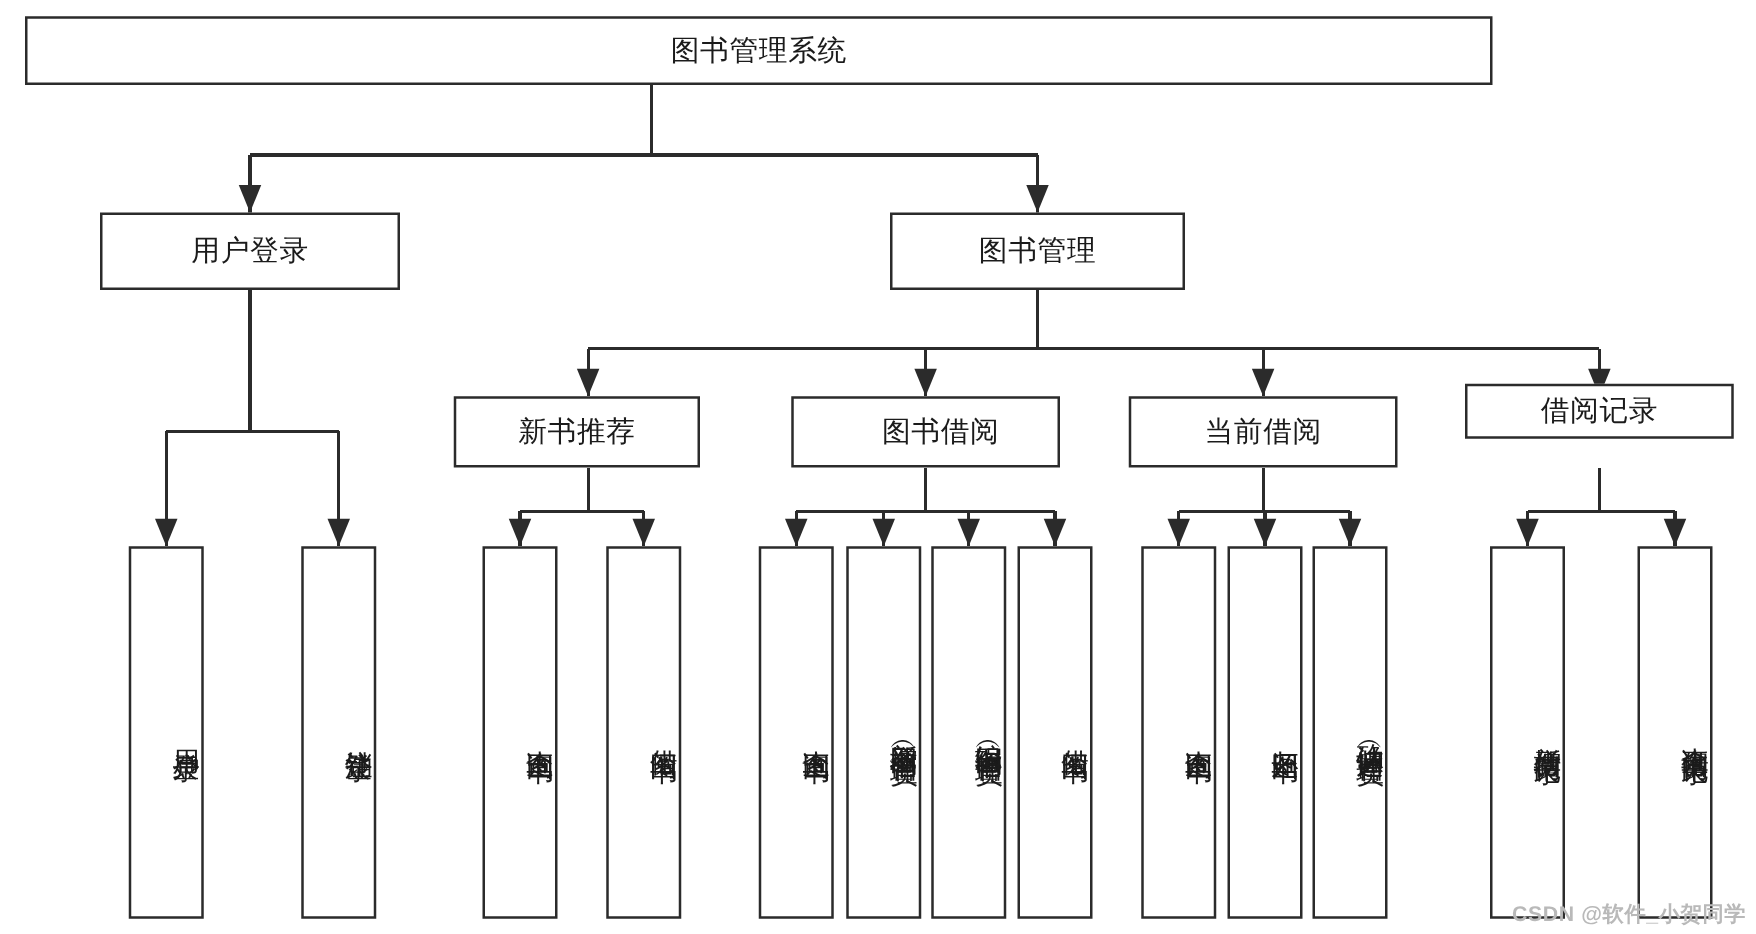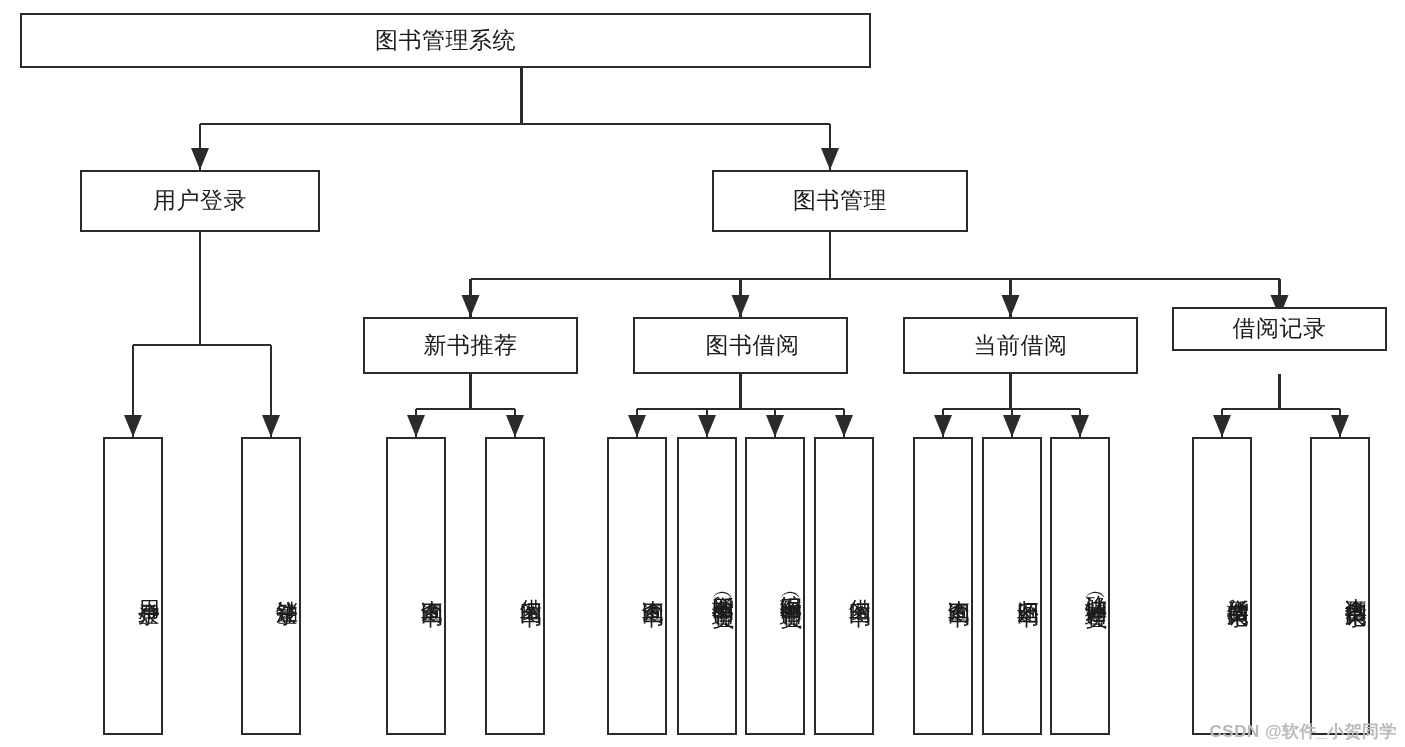--- a/index.html
+++ b/index.html
@@ -125,41 +125,41 @@
       <line x1="1080" y1="409" x2="1080" y2="437" stroke="#2b2b2b" stroke-width="2.5" shape-rendering="crispEdges"></line>
       <polygon points="1071,415 1089,415 1080,437" fill="#2b2b2b"></polygon>
       <line x1="1279.5" y1="374" x2="1279.5" y2="409" stroke="#2b2b2b" stroke-width="2.5" shape-rendering="crispEdges"></line>
       <line x1="1222" y1="409" x2="1340" y2="409" stroke="#2b2b2b" stroke-width="2.5" shape-rendering="crispEdges"></line>
       <line x1="1222" y1="409" x2="1222" y2="437" stroke="#2b2b2b" stroke-width="2.5" shape-rendering="crispEdges"></line>
       <polygon points="1213,415 1231,415 1222,437" fill="#2b2b2b"></polygon>
       <line x1="1340" y1="409" x2="1340" y2="437" stroke="#2b2b2b" stroke-width="2.5" shape-rendering="crispEdges"></line>
       <polygon points="1331,415 1349,415 1340,437" fill="#2b2b2b"></polygon>
     </svg>
 
-  <div class="node node-root node-h" style="left: 20px; top: 13px; width: 851px; height: 55px;">
+  <div class="node node-root node-h" style="left: 20px; top: 13px; width: 1174px; height: 55px;">
       <span>图书管理系统</span>
     </div>
 
   <div class="node node-h" style="left: 80px; top: 170px; width: 240px; height: 62px;">
       <span>用户登录</span>
     </div>
 
-  <div class="node node-h" style="left: 712px; top: 170px; width: 256px; height: 62px;">
+  <div class="node node-h" style="left: 712px; top: 170px; width: 236px; height: 62px;">
       <span>图书管理</span>
     </div>
 
-  <div class="node node-h" style="left: 363px; top: 317px; width: 215px; height: 57px;">
+  <div class="node node-h" style="left: 363px; top: 317px; width: 197px; height: 57px;">
       <span>新书推荐</span>
     </div>
 
   <div class="node node-h" style="left: 633px; top: 317px; width: 215px; height: 57px; padding-left: 24px;">
       <span>图书借阅</span>
     </div>
 
-  <div class="node node-h" style="left: 903px; top: 317px; width: 235px; height: 57px; align-items: center;">
+  <div class="node node-h" style="left: 903px; top: 317px; width: 215px; height: 57px; align-items: center;">
       <span>当前借阅</span>
     </div>
 
   <div class="node node-h" style="left: 1172px; top: 307px; width: 215px; height: 44px;">
       <span>借阅记录</span>
     </div>
 
   <div class="node node-v" style="left: 103px; top: 437px; width: 60px; height: 298px;">
       <span>用户登录</span>
     </div>

